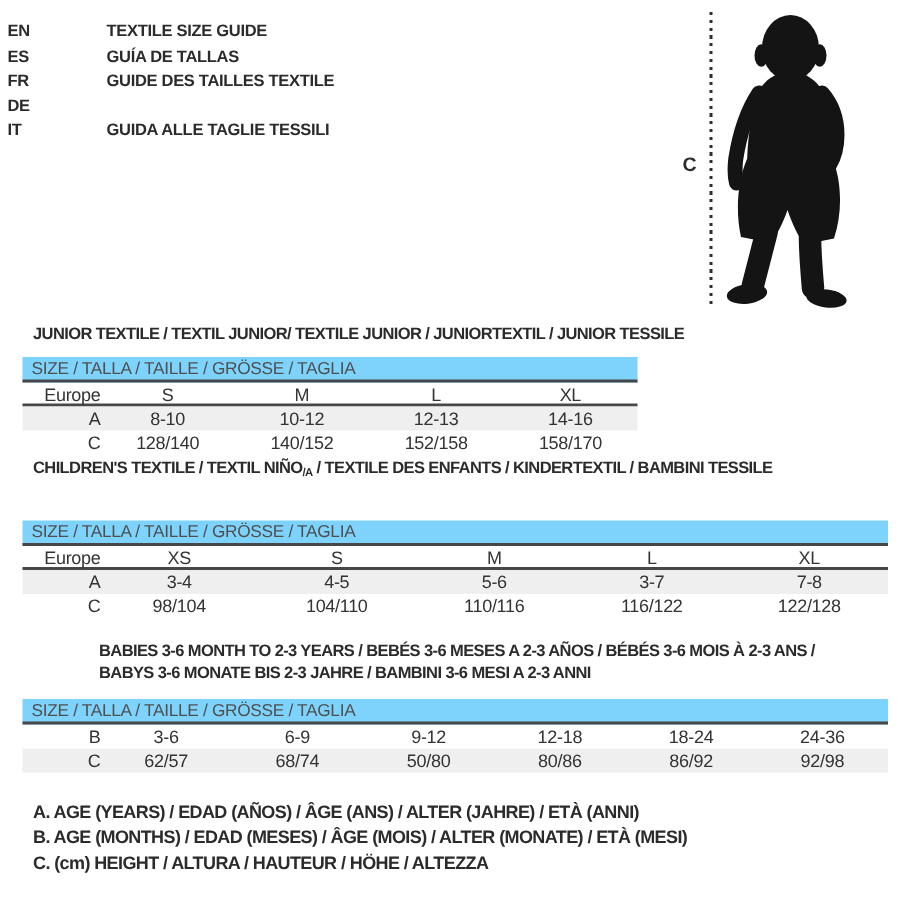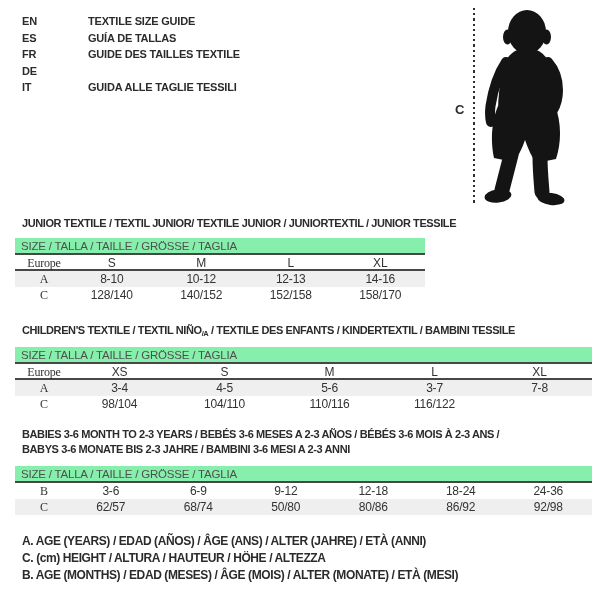--- a/index.html
+++ b/index.html
@@ -1,44 +1,44 @@
 <!DOCTYPE html>
 <html><head>
 <meta charset="utf-8">
 <style>
   html,body{margin:0;padding:0;}
   body{width:600px;height:600px;background:#ffffff;font-family:"Liberation Sans",sans-serif;color:#2b2b2b;}
   .page{position:relative;width:600px;height:600px;overflow:hidden;background:#fff;}
 
   
-  .lang-list{position:absolute;left:22px;top:13px;}
+  .lang-list{position:absolute;left:5px;top:13px;}
   .lang-row{display:flex;height:16.5px;line-height:16.5px;font-size:11px;font-weight:bold;letter-spacing:-0.2px;}
   .lang-code{width:36px;flex:0 0 36px;}
   .lang-title{white-space:nowrap;margin-left:30px;}
 
   
   .dotted-line{position:absolute;left:473px;top:8px;width:2px;height:197px;
     background:repeating-linear-gradient(to bottom,#2e2e2e 0 2.2px,transparent 2.2px 5.2px);}
   .c-label{position:absolute;left:455px;top:102px;font-size:13px;font-weight:bold;}
   .baby-svg{position:absolute;left:481px;top:6px;}
 
   
   .sec-title{position:absolute;left:22px;font-size:11px;font-weight:bold;letter-spacing:-0.4px;white-space:nowrap;line-height:15px;}
   .sub{font-size:7.5px;vertical-align:-2px;}
 
   
   .tbl{position:absolute;font-size:12px;letter-spacing:-0.2px;}
-  .tbl-bar{height:17px;line-height:17px;background:#86efac;color:#4f4f4f;font-size:11.5px;padding-left:6px;
+  .tbl-bar{height:17px;line-height:17px;background:#7dd3fc;color:#4f4f4f;font-size:11.5px;padding-left:6px;
     border-bottom:2px solid #474747;box-sizing:border-box;}
   .tbl-row{display:grid;height:16px;line-height:16px;align-items:center;color:#333;}
   .cols5{grid-template-columns:52px repeat(4,1fr);}
   .cols6{grid-template-columns:52px repeat(5,1fr);}
   .cols7{grid-template-columns:52px repeat(6,1fr);}
   .tbl-row .c{text-align:center;}
-  .tbl-row .first{text-align:center;padding-left:6px;font-family:Liberation Serif, serif;}
+  .tbl-row .first{text-align:right;padding-left:6px;}
   .bb{border-bottom:2px solid #474747;box-sizing:border-box;}
   .alt{background:#efefef;}
 
   
   .legend{position:absolute;left:22px;top:533px;}
   .legend-line{height:17px;line-height:17px;font-size:12px;font-weight:bold;letter-spacing:-0.4px;white-space:nowrap;}
 </style>
 </head>
 <body>
 
@@ -110,21 +110,21 @@
     </div>
     <div class="tbl-row cols5">
       <span class="first">C</span>
       <span class="c">128/140</span>
       <span class="c">140/152</span>
       <span class="c">152/158</span>
       <span class="c">158/170</span>
     </div>
   </div>
 
-  <div class="sec-title" style="top:323px;"><span>CHILDREN'S TEXTILE / TEXTIL NIÑO</span><span class="sub">/A</span><span> / TEXTILE DES ENFANTS / KINDERTEXTIL / BAMBINI TESSILE</span></div>
+  <div class="sec-title" style="top:305px;"><span>CHILDREN'S TEXTILE / TEXTIL NIÑO</span><span class="sub">/A</span><span> / TEXTILE DES ENFANTS / KINDERTEXTIL / BAMBINI TESSILE</span></div>
   <div class="tbl" style="left:15px;top:347px;width:577px;">
     <div class="tbl-bar">SIZE / TALLA / TAILLE / GRÖSSE / TAGLIA</div>
     <div class="tbl-row cols6 bb">
       <span class="first">Europe</span>
       <span class="c">XS</span>
       <span class="c">S</span>
       <span class="c">M</span>
       <span class="c">L</span>
       <span class="c">XL</span>
     </div>
@@ -135,24 +135,25 @@
       <span class="c">5-6</span>
       <span class="c">3-7</span>
       <span class="c">7-8</span>
     </div>
     <div class="tbl-row cols6">
       <span class="first">C</span>
       <span class="c">98/104</span>
       <span class="c">104/110</span>
       <span class="c">110/116</span>
       <span class="c">116/122</span>
+      <span class="c">122/128</span>
     </div>
   </div>
 
-  <div class="sec-title" style="top:427px;">
+  <div class="sec-title" style="top:427px;margin-left:44px;">
     <div>BABIES 3-6 MONTH TO 2-3 YEARS / BEBÉS 3-6 MESES A 2-3 AÑOS / BÉBÉS 3-6 MOIS À 2-3 ANS /</div>
     <div>BABYS 3-6 MONATE BIS 2-3 JAHRE / BAMBINI 3-6 MESI A 2-3 ANNI</div>
   </div>
   <div class="tbl" style="left:15px;top:466px;width:577px;">
     <div class="tbl-bar">SIZE / TALLA / TAILLE / GRÖSSE / TAGLIA</div>
     <div class="tbl-row cols7">
       <span class="first">B</span>
       <span class="c">3-6</span>
       <span class="c">6-9</span>
       <span class="c">9-12</span>
@@ -166,17 +167,17 @@
       <span class="c">68/74</span>
       <span class="c">50/80</span>
       <span class="c">80/86</span>
       <span class="c">86/92</span>
       <span class="c">92/98</span>
     </div>
   </div>
 
   <div class="legend">
     <div class="legend-line">A. AGE (YEARS) / EDAD (AÑOS) / ÂGE (ANS) / ALTER (JAHRE) / ETÀ (ANNI)</div>
+    <div class="legend-line">B. AGE (MONTHS) / EDAD (MESES) / ÂGE (MOIS) / ALTER (MONATE) / ETÀ (MESI)</div>
     <div class="legend-line">C. (cm) HEIGHT / ALTURA / HAUTEUR / HÖHE / ALTEZZA</div>
-    <div class="legend-line">B. AGE (MONTHS) / EDAD (MESES) / ÂGE (MOIS) / ALTER (MONATE) / ETÀ (MESI)</div>
   </div>
 
 </div>
 
 </body></html>

